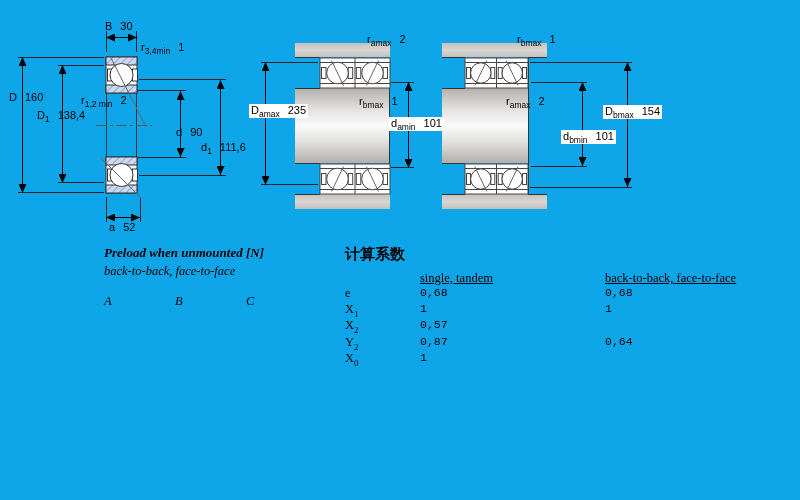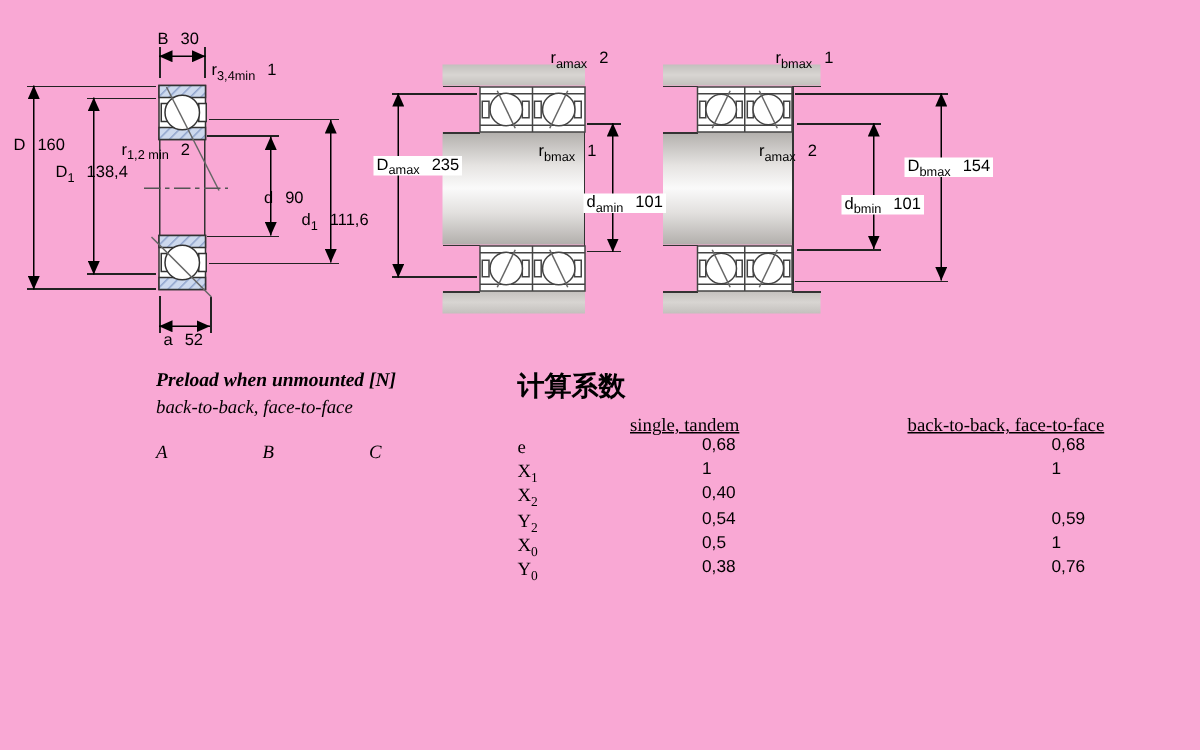--- a/index.html
+++ b/index.html
@@ -1,39 +1,39 @@
 <!DOCTYPE html>
 <html><head>
 <meta charset="utf-8">
 <style>
   html,body{margin:0;padding:0;background:#fff;}
-  #canvas{position:relative;width:800px;height:500px;background:#f9a8d4;overflow:hidden;
+  #canvas{position:relative;width:800px;height:500px;background:#0ea5e9;overflow:hidden;
           font-family:"Liberation Sans",sans-serif;color:#000;}
   #drawings{position:absolute;left:0;top:0;}
   .lbl{position:absolute;font:11px "Liberation Sans",sans-serif;white-space:nowrap;line-height:12px;}
   .lbl sub{font-size:8.5px;line-height:8px;}
   .lbl .v{margin-left:8px;}
   .lbl.bg{background:#fff;padding:0 2px;}
   .preload{position:absolute;left:104px;top:245px;width:270px;
            font-family:"Liberation Serif",serif;font-size:12.5px;font-style:italic;}
   .preload .title{font-weight:bold;font-size:13px;}
   .preload .subtitle{margin-top:3px;}
   .preload .row{display:flex;margin-top:0;}
   .preload .hdr{margin-top:15px;}
   .preload .c{width:71px;}
   .preload .vals{margin-top:4px;font-family:"Liberation Sans",sans-serif;font-size:11.5px;}
   .factors{position:absolute;left:345px;top:245px;width:440px;
            font-family:"Liberation Serif",serif;font-size:12.5px;}
-  .factors .title{font-weight:bold;font-size:18px;}
+  .factors .title{font-weight:bold;font-size:15px;}
   .factors .hrow{display:flex;margin-top:7px;text-decoration:underline;}
   .factors .frow{display:flex;height:16.2px;}
   .factors .lc{width:75px;}
   .factors .c1{width:185px;}
   .factors sub{font-size:9px;}
-  .factors .num{font-family:Liberation Sans, sans-serif;font-size:11.5px;margin-left:48px;}
+  .factors .num{font-family:Liberation Mono, monospace;font-size:11.5px;}
 </style>
 </head>
 <body>
 
 <div id="canvas">
 
 <svg id="drawings" width="800" height="500" viewBox="0 0 800 500">
   <defs>
     <marker id="arr" markerWidth="9" markerHeight="8" refX="9" refY="4" orient="auto-start-reverse" markerUnits="userSpaceOnUse">
       <path d="M0,0 L9,4 L0,8 Z" fill="#000"></path>
@@ -232,21 +232,21 @@
 
 <div class="lbl" style="left:367px;top:33px">
   <span>r</span><sub>amax</sub><span class="v">2</span>
 </div>
 <div class="lbl bg" style="left:249px;top:104px">
   <span>D</span><sub>amax</sub><span class="v">235</span>
 </div>
 <div class="lbl" style="left:359px;top:95px">
   <span>r</span><sub>bmax</sub><span class="v">1</span>
 </div>
-<div class="lbl bg" style="left:389px;top:129px">
+<div class="lbl bg" style="left:389px;top:117px">
   <span>d</span><sub>amin</sub><span class="v">101</span>
 </div>
 
 <div class="lbl" style="left:517px;top:33px">
   <span>r</span><sub>bmax</sub><span class="v">1</span>
 </div>
 <div class="lbl" style="left:506px;top:95px">
   <span>r</span><sub>amax</sub><span class="v">2</span>
 </div>
 <div class="lbl bg" style="left:603px;top:105px">
@@ -278,32 +278,26 @@
     <span class="c1 num">0,68</span>
     <span class="c2 num">0,68</span>
   </div>
   <div class="frow">
     <span class="lc"><span>X</span><sub>1</sub></span>
     <span class="c1 num">1</span>
     <span class="c2 num">1</span>
   </div>
   <div class="frow">
     <span class="lc"><span>X</span><sub>2</sub></span>
-    <span class="c2 num">0,40</span>
+    <span class="c2 num">0,57</span>
   </div>
   <div class="frow">
     <span class="lc"><span>Y</span><sub>2</sub></span>
-    <span class="c1 num">0,54</span>
-    <span class="c2 num">0,59</span>
+    <span class="c1 num">0,87</span>
+    <span class="c2 num">0,64</span>
   </div>
   <div class="frow">
     <span class="lc"><span>X</span><sub>0</sub></span>
-    <span class="c1 num">0,5</span>
     <span class="c2 num">1</span>
   </div>
-  <div class="frow">
-    <span class="lc"><span>Y</span><sub>0</sub></span>
-    <span class="c1 num">0,38</span>
-    <span class="c2 num">0,76</span>
-  </div>
 </div>
 
 </div>
 
 </body></html>

